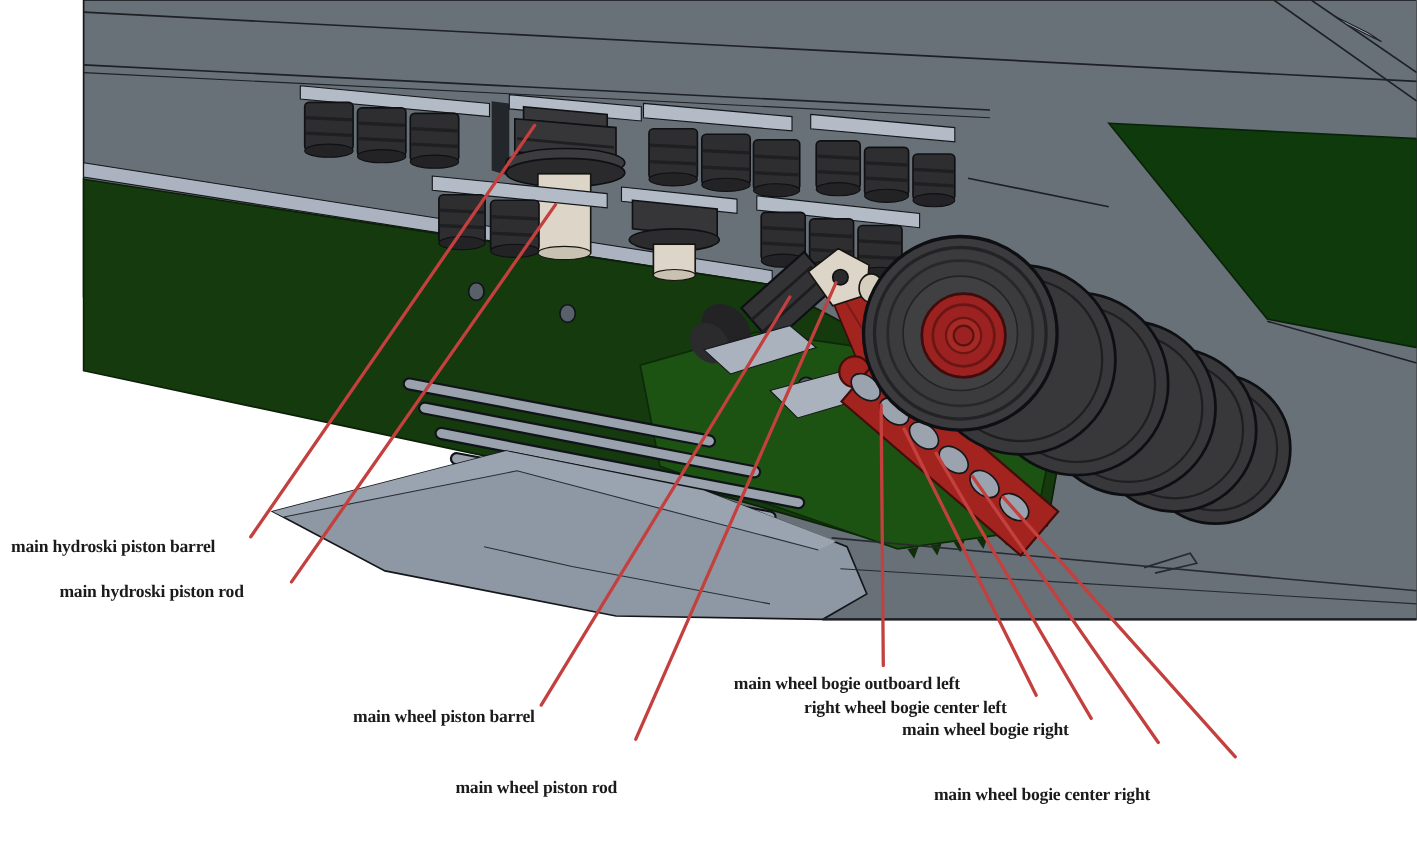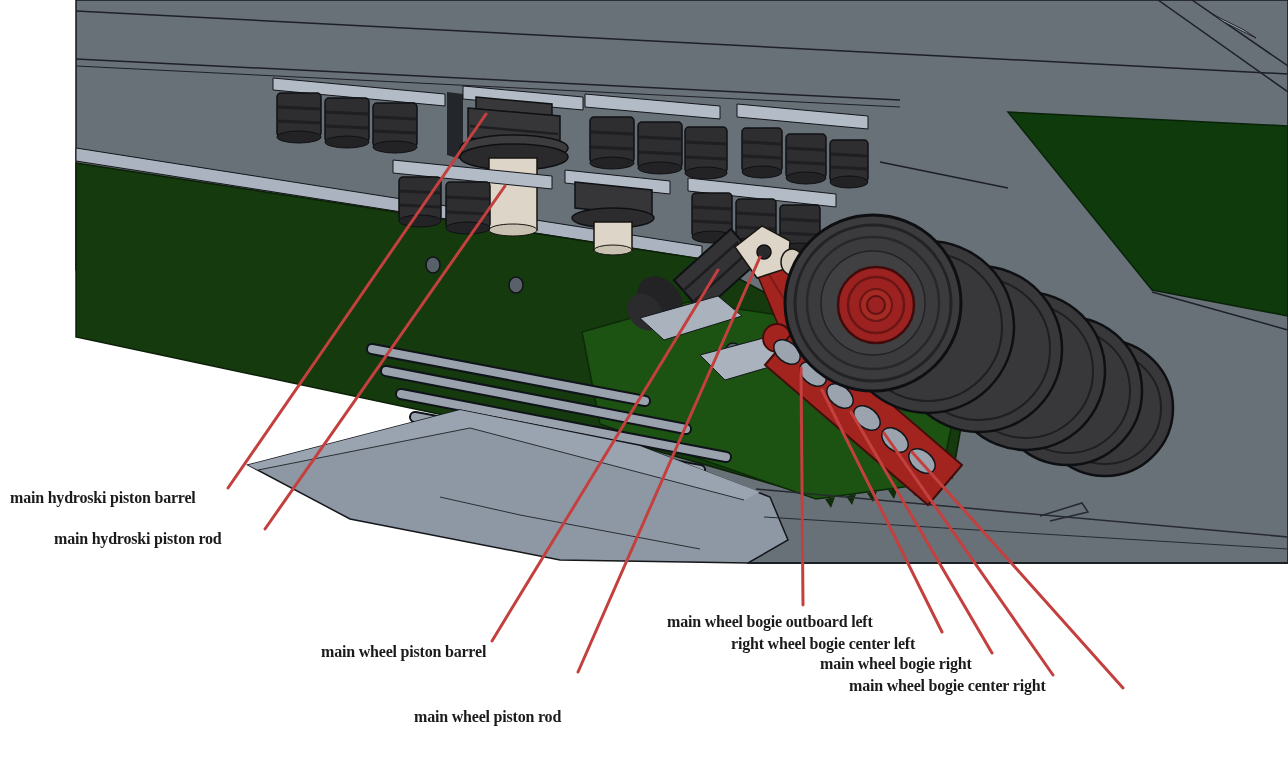--- a/index.html
+++ b/index.html
@@ -268,14 +268,14 @@
   </g>
 </svg>
 
   <div class="callout" style="left:10px;top:489px">main hydroski piston barrel</div>
   <div class="callout" style="left:54px;top:530px">main hydroski piston rod</div>
   <div class="callout" style="left:321px;top:643px">main wheel piston barrel</div>
   <div class="callout" style="left:414px;top:708px">main wheel piston rod</div>
   <div class="callout" style="left:667px;top:613px">main wheel bogie outboard left</div>
   <div class="callout" style="left:731px;top:635px">right wheel bogie center left</div>
   <div class="callout" style="left:820px;top:655px">main wheel bogie right</div>
-  <div class="callout" style="left:849px;top:677px">main wheel bogie center right</div>
+  <div class="callout" style="left:849px;top:714px">main wheel bogie center right</div>
 </div>
 
 </body></html>

